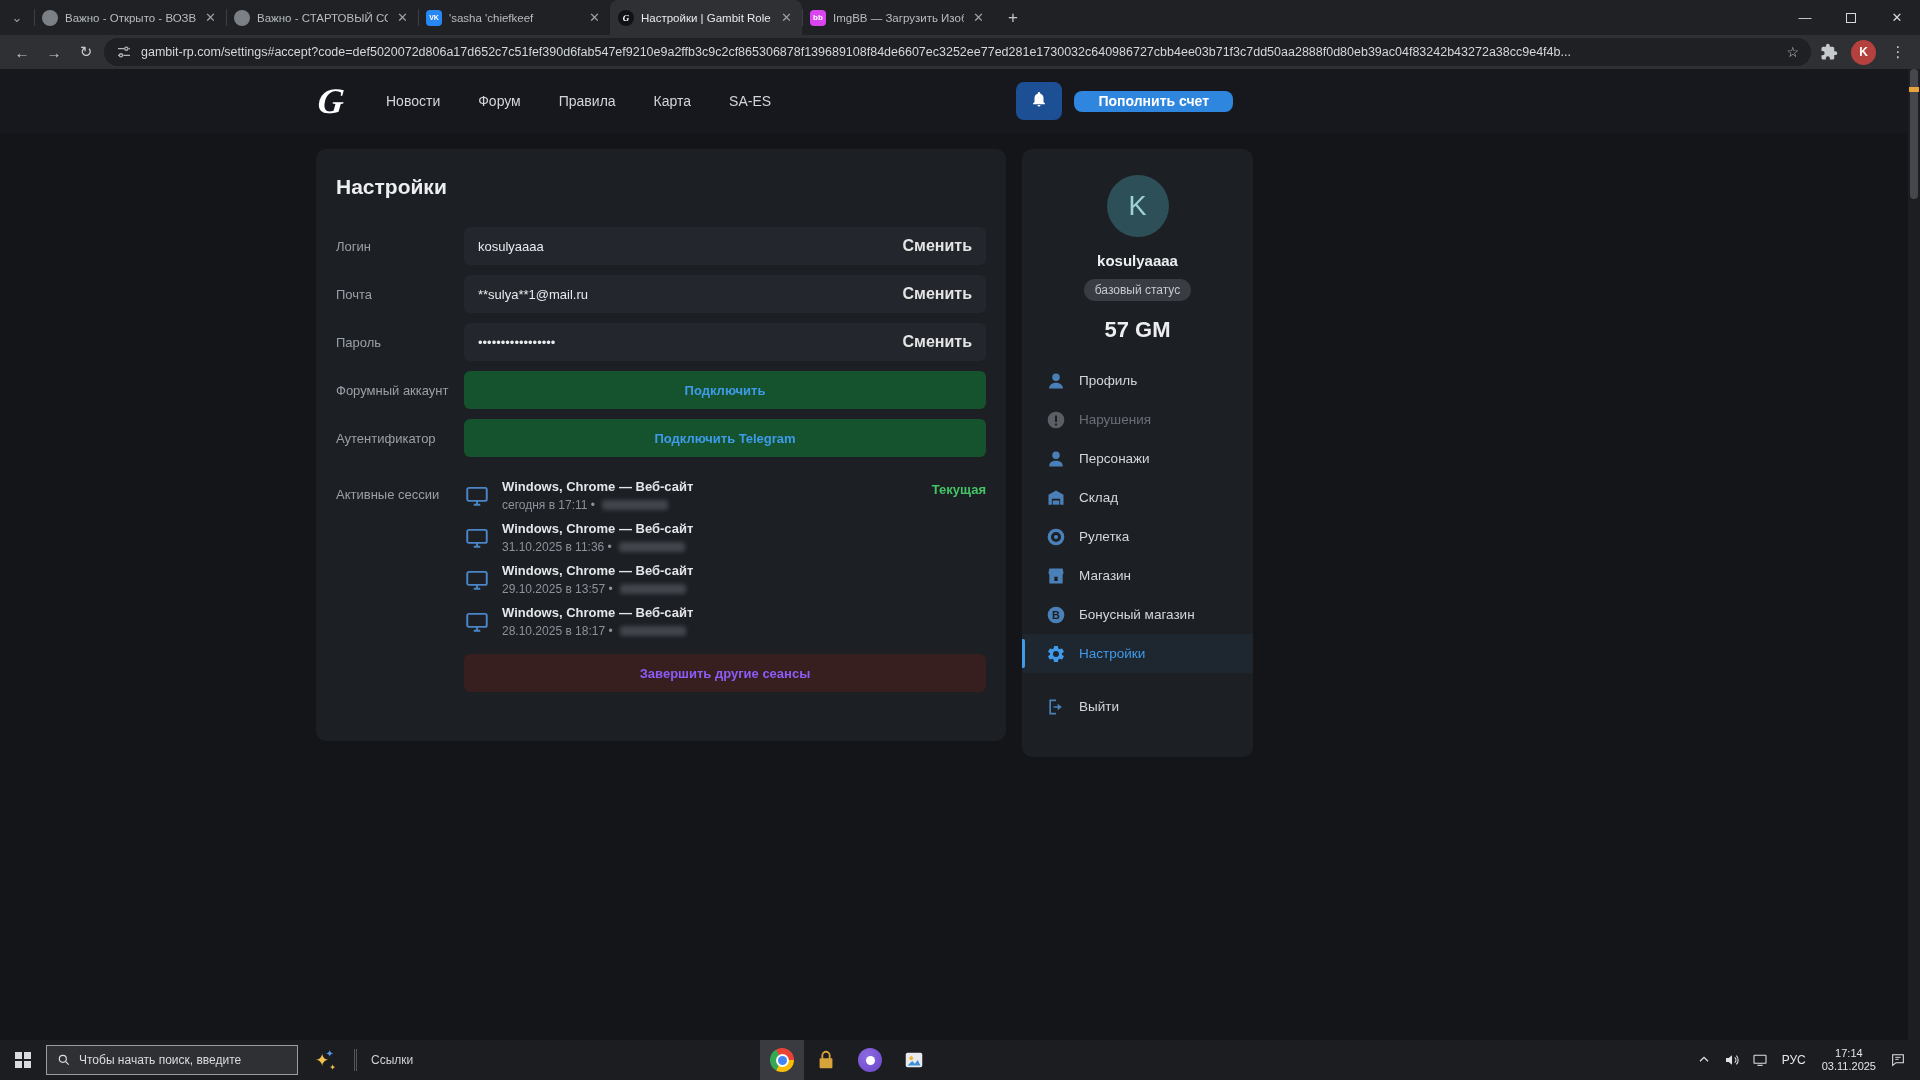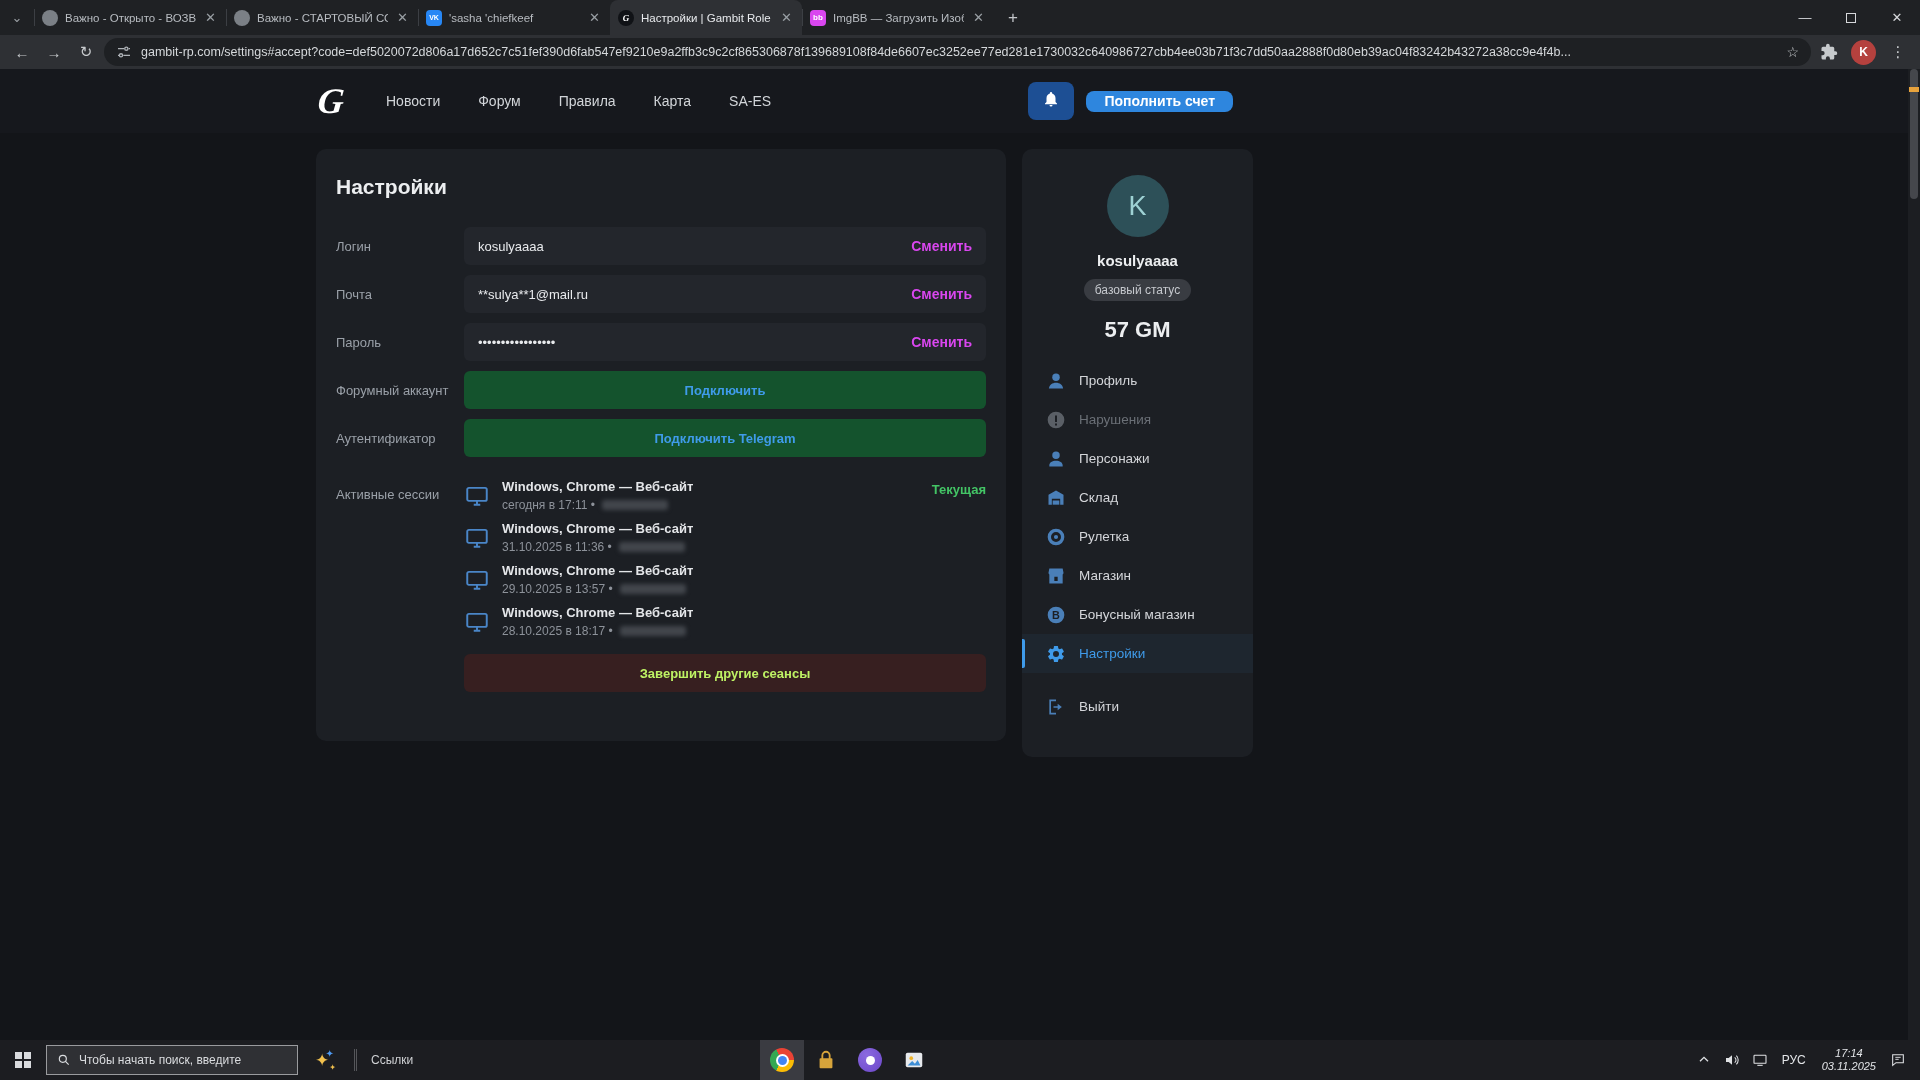--- a/index.html
+++ b/index.html
@@ -36,41 +36,41 @@
   
   .page { position:absolute; top:69px; bottom:40px; left:0; right:0; background:#131519; }
   .site-header { position:absolute; top:0; left:0; right:12px; height:64px; background:#16181d; }
   .header-inner { position:absolute; left:318px; right:675px; top:0; height:64px; display:flex; align-items:center; }
   .logo { font-size:36px; font-weight:bold; font-style:italic; color:#fff; font-family:"Liberation Serif",serif; transform:skewX(-6deg); }
   .main-nav { display:flex; gap:38px; margin-left:42px; }
   .main-nav span { color:#d2d5d9; font-size:14px; }
   .header-right { margin-left:auto; display:flex; align-items:center; gap:12px; }
   .bell-btn { width:46px; height:38px; border-radius:8px; background:#1d4f94; display:flex; align-items:center; justify-content:center; color:#fff; }
   .bell-btn svg { width:18px; height:18px; }
-  .topup-btn { height:21px; padding:0 18px; border-radius:8px; background:#2e86de; color:#fff; font-size:14px; font-weight:bold; display:flex; align-items:center; }
+  .topup-btn { height:21px; padding:0 24px; border-radius:8px; background:#2e86de; color:#fff; font-size:14px; font-weight:bold; display:flex; align-items:center; }
 
   .settings-card { position:absolute; left:316px; top:80px; width:690px; height:592px; background:#1c1f24; border-radius:10px; padding:26px 20px; }
   .settings-title { font-size:21px; font-weight:bold; color:#eceef0; margin-bottom:28px; }
   .srow { display:flex; align-items:center; margin-bottom:10px; }
   .srow-label { width:128px; flex:none; color:#9aa0a8; font-size:13px; }
   .sfield { flex:1; height:38px; background:#23262c; border-radius:6px; display:flex; align-items:center; justify-content:space-between; padding:0 14px; }
   .sfield .val { color:#e8eaed; font-size:13px; }
-  .change-link { color:#d946ef; font-size:14px; font-weight:bold; }
+  .change-link { color:#e5e5e5; font-size:16px; font-weight:bold; }
   .connect-btn { flex:1; height:38px; background:#14532d; border-radius:6px; display:flex; align-items:center; justify-content:center; color:#3f9bea; font-size:13px; font-weight:bold; }
   .sessions-row { align-items:flex-start; margin-top:22px; }
   .sessions-row .srow-label { padding-top:8px; }
   .sessions-list { flex:1; display:flex; flex-direction:column; gap:9px; }
   .session { display:flex; align-items:center; gap:12px; }
   .session-ic { width:26px; height:26px; color:#4a86c8; flex:none; }
   .session-dev { color:#e4e6e9; font-size:13px; font-weight:bold; }
   .session-sub { display:flex; align-items:center; gap:7px; color:#8d929a; font-size:12px; margin-top:4px; }
   .blur-ip { width:66px; height:10px; background:#42464c; border-radius:3px; filter:blur(2px); display:inline-block; }
   .current-badge { margin-left:auto; align-self:flex-start; padding-top:3px; color:#43c465; font-size:13px; font-weight:bold;text-align:center; }
   .terminate-row { margin-top:16px; }
-  .terminate-btn { flex:1; height:38px; background:#371f20; border-radius:6px; display:flex; align-items:center; justify-content:center; color:#bef264; font-size:13px; font-weight:bold; }
+  .terminate-btn { flex:1; height:38px; background:#371f20; border-radius:6px; display:flex; align-items:center; justify-content:center; color:#8b5cf6; font-size:13px; font-weight:bold; }
 
   .profile-card { position:absolute; left:1022px; top:80px; width:231px; height:608px; background:#1c1f24; border-radius:10px; padding:26px 0 0 0; display:flex; flex-direction:column; align-items:center; }
   .avatar { width:62px; height:62px; border-radius:50%; background:#2d5058; color:#9ed2d4; font-size:27px; display:flex; align-items:center; justify-content:center; }
   .profile-name { margin-top:15px; color:#eceef0; font-size:15px; font-weight:bold; }
   .status-pill { margin-top:10px; background:#393c42; color:#c6c9ce; font-size:12px; padding:4px 11px; border-radius:12px; }
   .gm-amount { margin-top:16px; color:#eceef0; font-size:22px; font-weight:bold; }
   .pmenu { margin-top:18px; width:100%; display:flex; flex-direction:column; }
   .pmenu-item { height:39px; display:flex; align-items:center; gap:13px; padding:0 12px 0 24px; color:#d4d6da; font-size:13.5px; position:relative; }
   .pmenu-item .mi { width:20px; height:20px; color:#4a7fb8; flex:none; }
   .pmenu-item.muted { color:#6a6f76; }
@@ -106,21 +106,21 @@
   .chrome-mid { width:13px; height:13px; border-radius:50%; background:#fff; display:flex; align-items:center; justify-content:center; }
   .chrome-core { width:9px; height:9px; border-radius:50%; background:#4285f4; }
   .lock-ic { width:22px; height:22px; color:#d7a43b; }
   .purple-ic { width:24px; height:24px; border-radius:50%; background:radial-gradient(circle at 35% 30%,#8b6ae0,#6b47c9); display:flex; align-items:center; justify-content:center; }
   .purple-dot { width:9px; height:9px; border-radius:50%; background:#fff; }
   .photos-ic { width:22px; height:22px; }
   .tray { margin-left:auto; display:flex; align-items:center; height:40px; padding-right:8px; }
   .tray-ic { width:28px; height:40px; display:flex; align-items:center; justify-content:center; color:#dfe1e4; }
   .tray-ic svg { width:16px; height:16px; }
   .tray-lang { font-size:12px; color:#e3e5e8; padding:0 8px; }
-  .tray-clock { text-align:center; color:#e3e5e8; font-size:11px; line-height:13px; padding:0 8px;font-style:italic; }
+  .tray-clock { text-align:center; color:#e3e5e8; font-size:11px; line-height:13px; padding:0 8px; }
 </style>
 </head>
 <body>
 
 <div class="screen">
 
   <div class="tabbar">
     <div class="tab-search-btn">⌄</div>
 
     <div class="tab">

